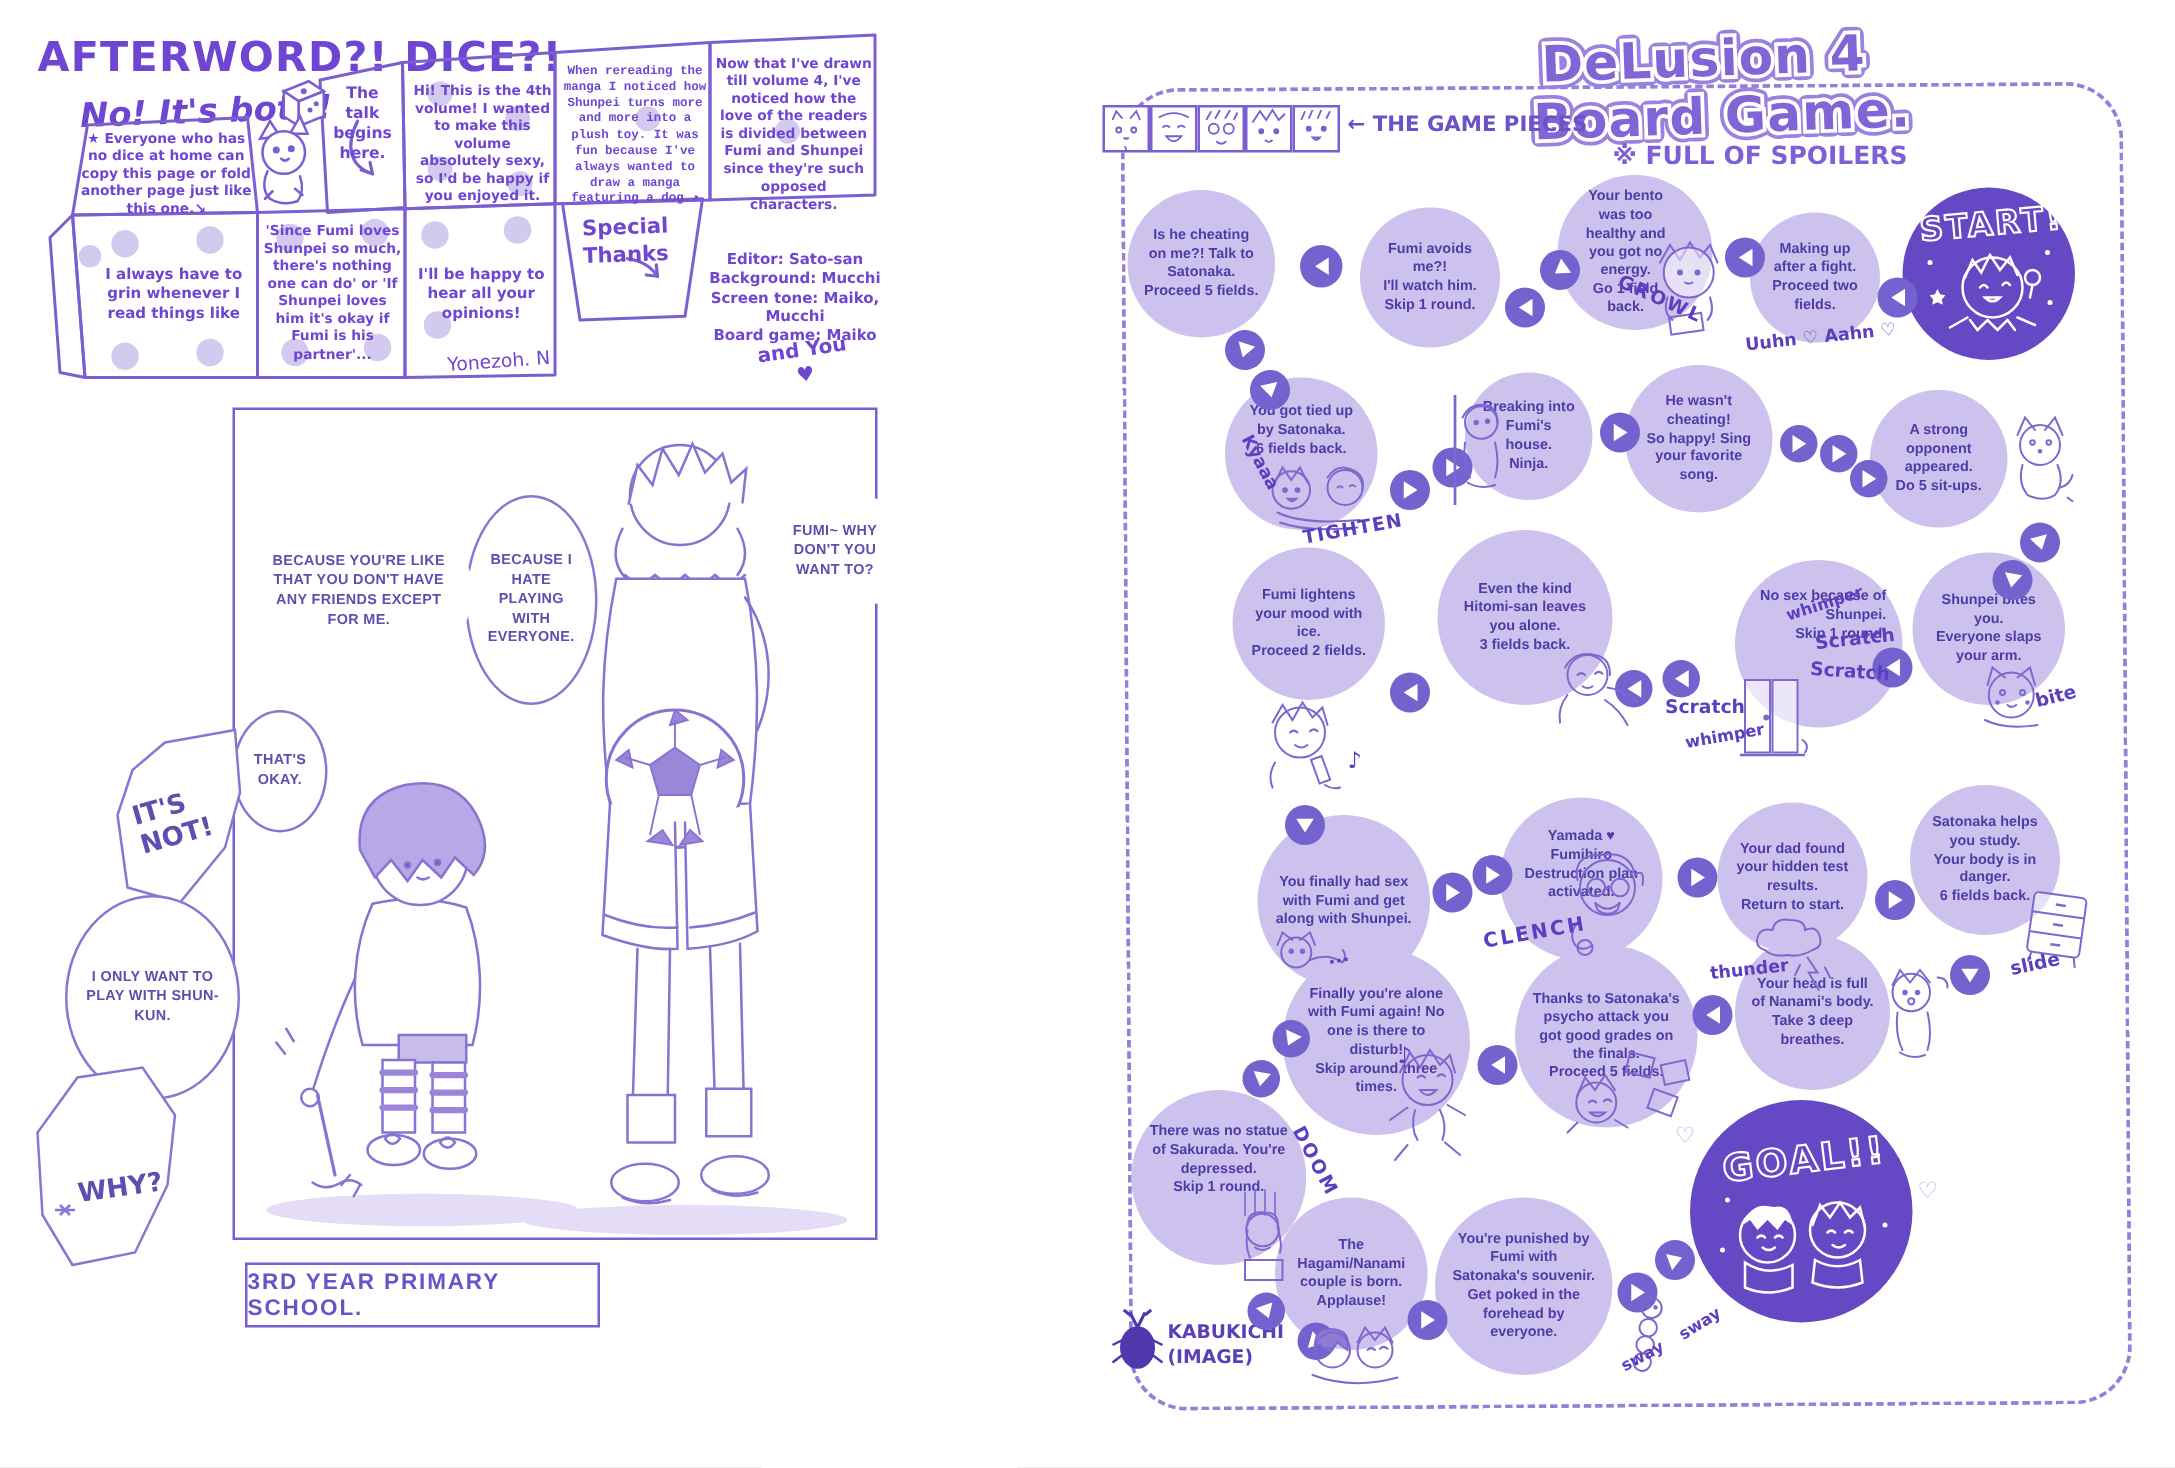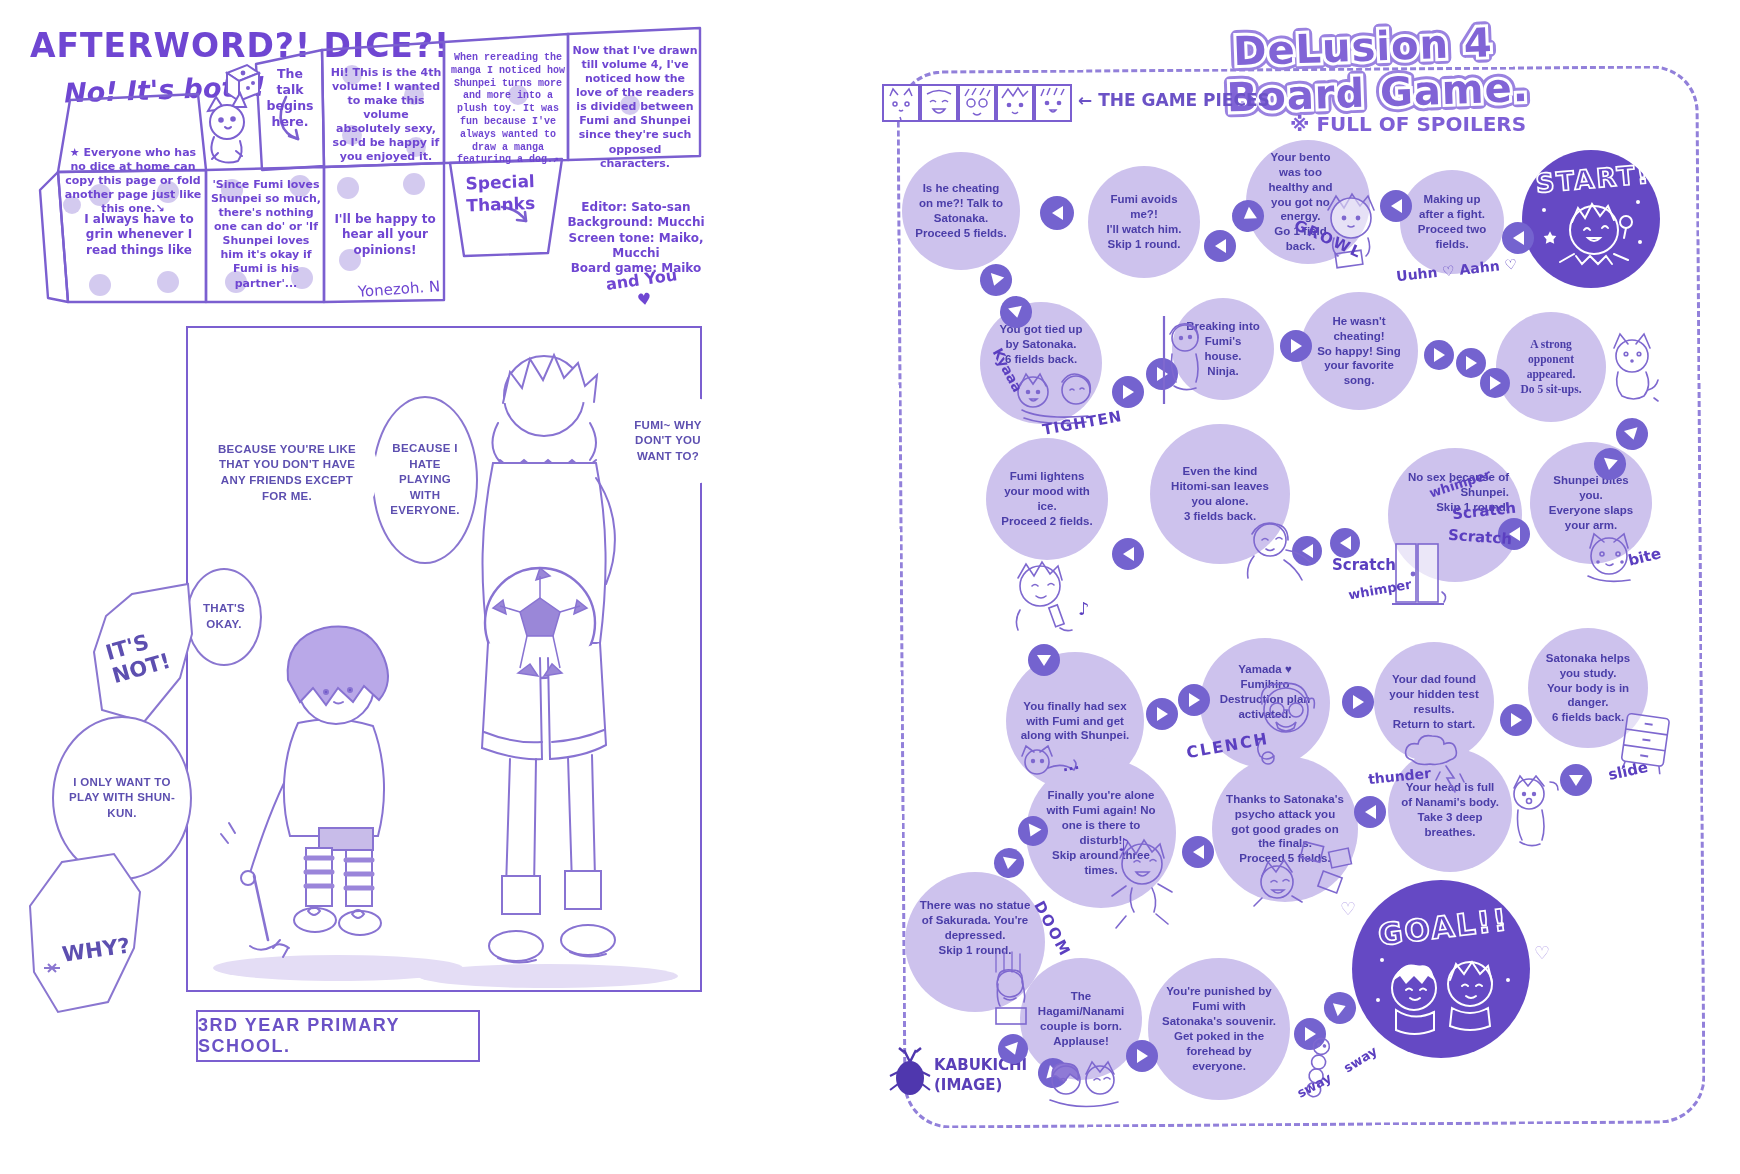--- a/index.html
+++ b/index.html
@@ -103,21 +103,21 @@
       <polygon points="202,82 210,68 216,82" fill="#fff"></polygon>
       <circle cx="197" cy="97" r="17" fill="#fff"></circle>
       <circle cx="191" cy="95" r="1.8" fill="#7b5fd0"></circle>
         <circle cx="203" cy="94" r="1.8" fill="#7b5fd0"></circle>
       <path d="M195,102 q3,3 6,0"></path>
       <path d="M184,112 q-6,14 2,22 q10,6 22,2 q6,-8 2,-20"></path>
       <path d="M188,128 l-6,6 m24,-8 l6,5"></path>
     </g>
   </svg>
 
-  <div class="net-text" style="left:62px;top:104px;width:142px;font-size:11px;margin-top:42px;">★ Everyone who has no dice at home can copy this page or fold another page just like this one.↘</div>
+  <div class="net-text" style="left:62px;top:104px;width:142px;font-size:11px;">★ Everyone who has no dice at home can copy this page or fold another page just like this one.↘</div>
   <div class="net-text" style="left:262px;top:66px;width:56px;font-size:12.5px;">The talk begins here.</div>
   <div class="net-text" style="left:76px;top:212px;width:126px;font-size:12px;">I always have to grin whenever I read things like</div>
   <div class="net-text" style="left:210px;top:178px;width:112px;font-size:11px;">'Since Fumi loves Shunpei so much, there's nothing one can do' or 'If Shunpei loves him it's okay if Fumi is his partner'...</div>
   <div class="net-text" style="left:330px;top:212px;width:110px;font-size:12px;">I'll be happy to hear all your opinions!</div>
   <div class="net-text" style="left:330px;top:66px;width:112px;font-size:11px;">Hi! This is the 4th volume! I wanted to make this volume absolutely sexy, so I'd be happy if you enjoyed it.</div>
   <div class="net-text" style="left:450px;top:52px;width:116px;font-size:10px;font-family:Liberation Mono, monospace;">When rereading the manga I noticed how Shunpei turns more and more into a plush toy. It was fun because I've always wanted to draw a manga featuring a dog.↗</div>
   <div class="net-text" style="left:572px;top:44px;width:126px;font-size:11px;">Now that I've drawn till volume 4, I've noticed how the love of the readers is divided between Fumi and Shunpei since they're such opposed characters.</div>
   <div class="net-text" style="left:466px;top:172px;width:80px;font-size:17px;text-align:left;transform:rotate(-2deg);">Special
 Thanks</div>
   <div class="net-text" style="left:556px;top:200px;width:160px;font-size:12px;">Editor: Sato-san
@@ -301,21 +301,21 @@
   <div class="arrow a-right" style="left:1112px;top:376px;width:32px;height:32px;"></div>
   <div class="arrow a-right" style="left:1146px;top:358px;width:32px;height:32px;"></div>
   <div class="space" style="left:1172px;top:298px;width:102px;height:102px;">Breaking into Fumi's house.
 Ninja.</div>
   <div class="arrow a-right" style="left:1280px;top:330px;width:32px;height:32px;"></div>
   <div class="space" style="left:1300px;top:292px;width:118px;height:118px;">He wasn't cheating!
 So happy! Sing your favorite song.</div>
   <div class="arrow a-right" style="left:1424px;top:340px;width:30px;height:30px;"></div>
   <div class="arrow a-right" style="left:1456px;top:348px;width:30px;height:30px;"></div>
   <div class="arrow a-right" style="left:1480px;top:368px;width:30px;height:30px;"></div>
-  <div class="space" style="left:1496px;top:312px;width:110px;height:110px;font-family:Liberation Serif, serif;">A strong opponent appeared.
+  <div class="space" style="left:1496px;top:312px;width:110px;height:110px;">A strong opponent appeared.
 Do 5 sit-ups.</div>
 
   <div class="arrow a-down" style="left:1616px;top:418px;width:32px;height:32px;transform:rotate(-15deg);"></div>
   <div class="arrow a-down" style="left:1594px;top:448px;width:32px;height:32px;transform:rotate(10deg);"></div>
 
   <div class="space" style="left:1530px;top:442px;width:122px;height:122px;">Shunpei bites you.
 Everyone slaps your arm.</div>
   <div class="arrow a-left" style="left:1498px;top:518px;width:32px;height:32px;"></div>
   <div class="space" style="left:1388px;top:448px;width:134px;height:134px;align-items:flex-start;padding-top:22px;text-align:right;">No sex because of Shunpei.
 Skip 1 round.</div>

